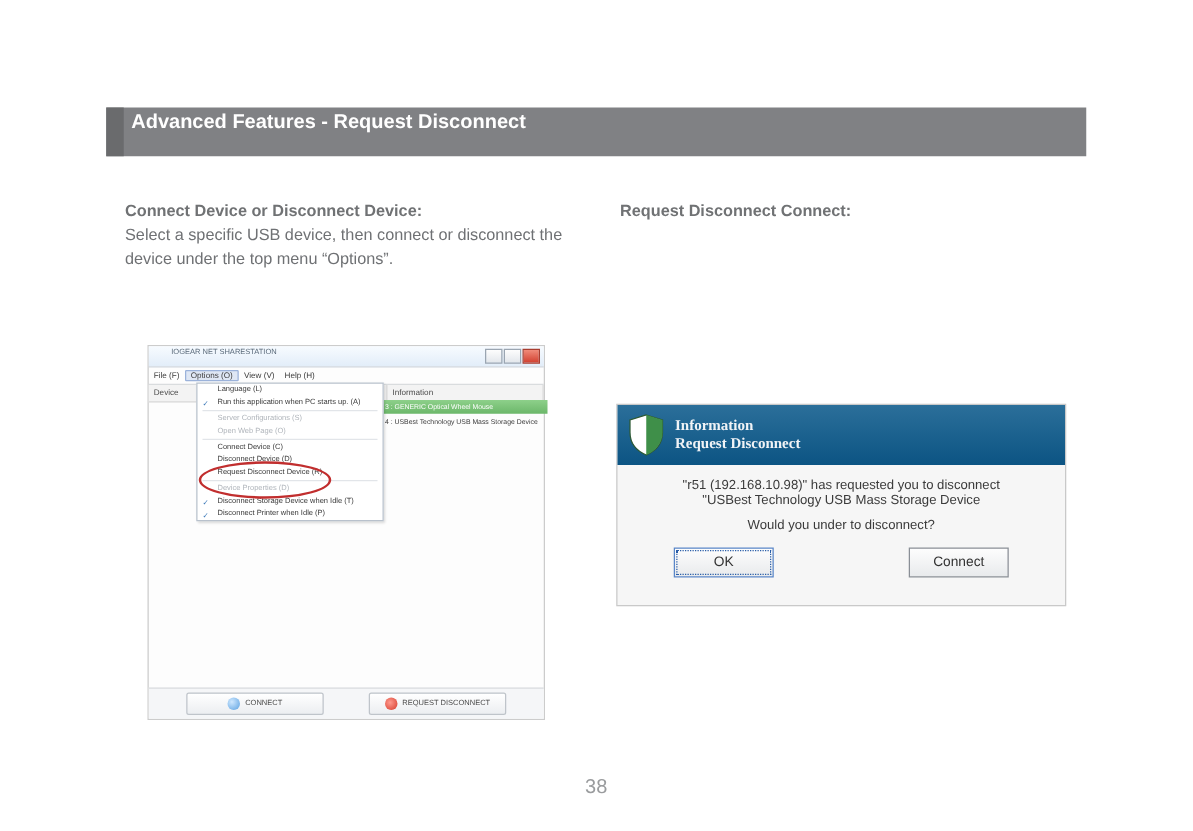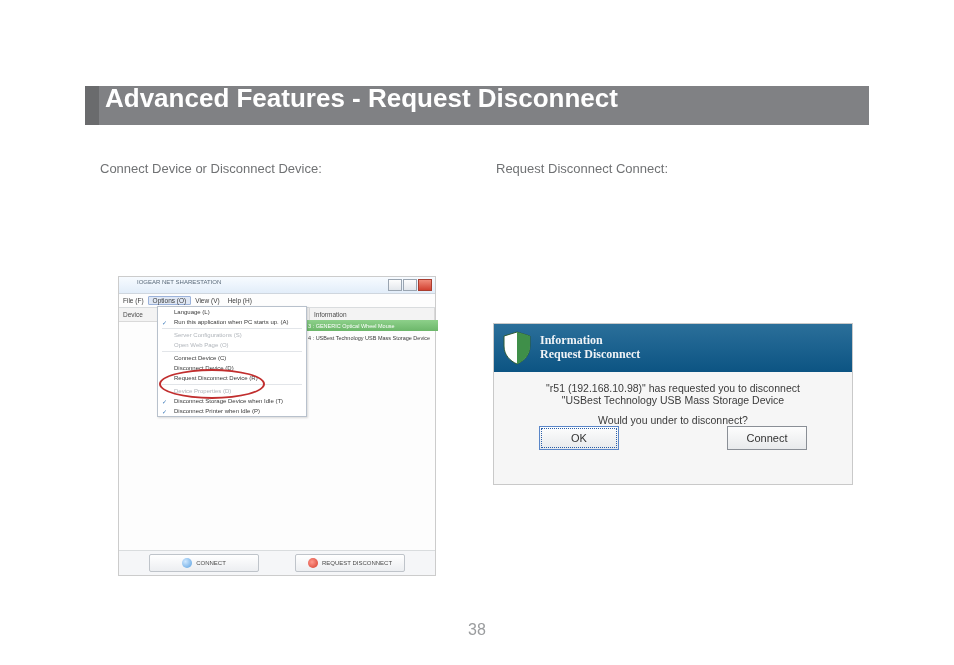--- a/index.html
+++ b/index.html
@@ -1,23 +1,23 @@
 <!DOCTYPE html>
 <html><head>
 <meta charset="utf-8">
 <style>
 html,body{margin:0;padding:0;width:954px;height:665px;background:#fff;font-family:Arial,Helvetica,sans-serif;color:#6f7072;overflow:hidden}
 .page{position:relative;width:954px;height:665px}
 .header-bar{position:absolute;top:86px;left:85px;width:784px;height:39px;background:#808184}
 .header-accent{position:absolute;top:86px;left:85px;width:14px;height:39px;background:#6a6b6d}
-.header-title{position:absolute;top:86px;left:105px;height:24px;display:flex;align-items:center;color:#fff;font-weight:bold;font-size:26px}
+.header-title{position:absolute;top:86px;left:105px;height:24px;display:flex;align-items:center;color:#fff;font-weight:bold;font-size:16px}
 .col{position:absolute;top:160px;width:360px;font-size:13px;line-height:1.45}
 .col.left{left:100px}
 .col.right{left:496px}
-.sect-title{font-weight:normal;color:#707274;margin-bottom:0}
+.sect-title{font-weight:bold;color:#707274;margin-bottom:0}
 .body-text{color:#6f7174;margin-bottom:18px}
 
 .ss-left{position:absolute;top:276px;left:118px;width:318px;height:300px;border:1px solid #ccc;background:#fdfdfd;box-sizing:border-box}
 .ss-l-titlebar{height:16px;background:linear-gradient(#f7fbff,#e2edf9);border-bottom:1px solid #cfd6de;position:relative}
 .ss-l-title{position:absolute;left:18px;top:2px;font-size:6px;color:#5a6a7a}
 .ss-l-wbtns{position:absolute;right:3px;top:2px;display:flex;gap:1px}
 .wbtn{width:12px;height:10px;border:1px solid #9aa5b1;background:linear-gradient(#fdfdfd,#e3e7ec)}
 .wbtn.close{background:linear-gradient(#f08b7a,#d24131);border-color:#a83d2f}
 .ss-l-menubar{height:13px;border-bottom:1px solid #d9dcde;font-size:6.5px;color:#3b3b3b;display:flex;align-items:center}
 .ss-l-mfile{padding:0 4px}
@@ -42,35 +42,36 @@
 .ico-blue{background:radial-gradient(circle at 35% 35%,#cfe8ff,#5aa0e0)}
 .ico-red{background:radial-gradient(circle at 40% 40%,#ff9a8e,#d53a2a)}
 
 .ss-right{position:absolute;top:323px;left:493px;width:360px;height:162px;border:1px solid #c9c9c9;background:#f6f6f6;box-sizing:border-box}
 .ss-r-top{height:48px;background:linear-gradient(#2b6f9a,#0c5483);display:flex;align-items:center;padding-left:8px;gap:8px}
 .shield{width:30px;height:34px;position:relative}
 .shield svg{width:30px;height:34px}
 .ss-r-titlewrap{display:flex;flex-direction:column;color:#f0f3f6;font-family:Georgia,serif;font-size:12px;line-height:1.15}
 .ss-r-titlewrap b{font-weight:bold}
 .ss-r-body{padding:10px 14px 0;text-align:center;font-size:10.5px;color:#3b3b3b}
-.ss-r-btns{display:flex;justify-content:center;gap:108px;}
+.ss-r-btns{display:flex;justify-content:center;gap:108px;margin-top:12px}
 .dlg-btn{width:78px;height:22px;border:1px solid #8a8f96;background:linear-gradient(#fdfdfd,#e8eaec);font-size:11px;color:#333;display:flex;align-items:center;justify-content:center}
 .dlg-btn.ok{outline:1px dotted #2a5ea8;outline-offset:-3px;border-color:#5a86c8}
 .page-num{position:absolute;bottom:26px;left:0;width:954px;text-align:center;font-size:16px;color:#9a9c9e}
 </style>
 </head>
 <body>
 <div class="page">
 
 <div class="header-bar"></div>
 <div class="header-accent"></div>
 <div class="header-title">Advanced Features - Request Disconnect</div>
 
 <div class="col left">
   <div class="sect-title"><span>Connect Device or Disconnect Device</span><span>:</span></div>
+  <div class="body-text">Select a specific USB device, then connect or disconnect the device under the top menu “Options”.</div>
 </div>
 
 <div class="col right">
   <div class="sect-title"><span>Request Disconnect Connect</span><span>:</span></div>
 </div>
 
 <div class="ss-left">
   <div class="ss-l-titlebar">
     <span class="ss-l-title">IOGEAR NET SHARESTATION</span>
     <div class="ss-l-wbtns">

